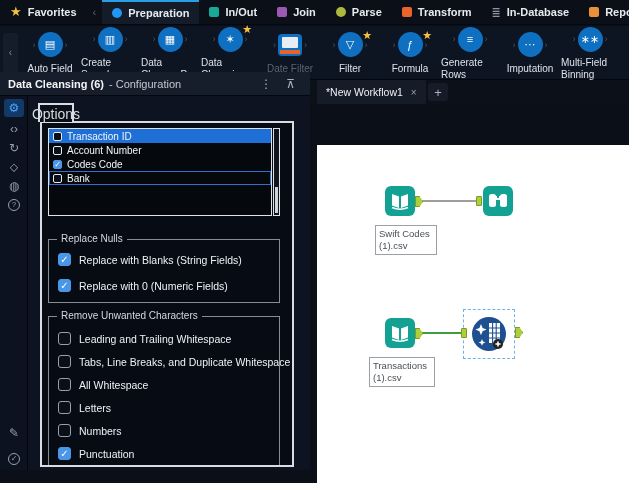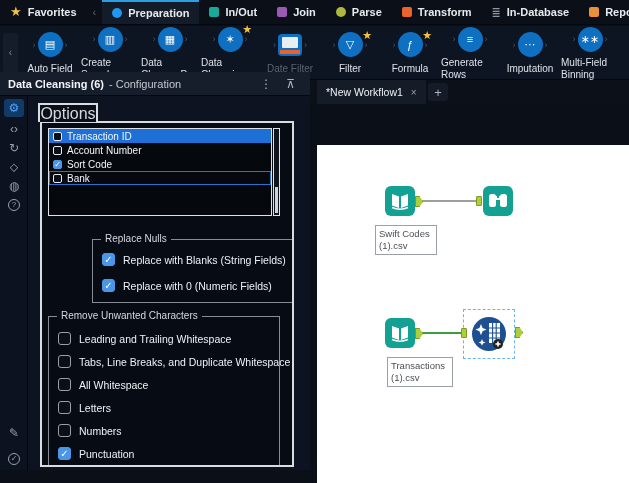--- a/index.html
+++ b/index.html
@@ -45,22 +45,22 @@
   .cfghead .sp{flex:1;}
   .hic{color:#aab3be;font-size:12px;padding:0 7px;}
   .rail{position:absolute;left:0;top:24px;width:28px;height:374px;background:#0c1220;border-right:1px solid #04070d;}
   .ric{position:absolute;left:4px;width:20px;height:18px;display:flex;align-items:center;
     justify-content:center;color:#97a1ad;font-size:12px;}
   .ric.active{background:#123a66;border-radius:3px;color:#4da3ff;}
   .ric .circ{width:12px;height:12px;border:1px solid #97a1ad;border-radius:50%;
     display:flex;align-items:center;justify-content:center;font-size:8px;line-height:1;}
 
   .optarea{position:absolute;left:28px;top:24px;width:269px;height:374px;background:#0d1320;overflow:hidden;}
-  .opttab{position:absolute;left:10px;top:7px;width:60px;height:19px;background:#0a0f18;
-    border:2px solid #d9dde2;border-bottom:none;color:#d5dae0;font-size:16px;
+  .opttab{position:absolute;left:10px;top:7px;width:36px;height:19px;background:#0a0f18;
+    border:2px solid #d9dde2;border-bottom:none;color:#d5dae0;font-size:14px;
     display:flex;align-items:center;justify-content:center;z-index:2;text-align:right;}
   .frame{position:absolute;left:12px;top:25px;width:254px;height:346px;background:#070c14;
     border:2px solid #d9dde2;overflow:hidden;}
 
   .flist{position:absolute;left:6px;top:5px;width:224px;height:88px;background:#05080d;
     border:1px solid #dfe3e8;overflow:hidden;}
   .flsb{position:absolute;left:231px;top:5px;width:7px;height:88px;background:#10151f;border:1px solid #dfe3e8;}
   .flsb .th{position:absolute;left:1px;bottom:2px;width:3px;height:26px;background:#cdd2d8;}
   .lrow{position:relative;height:14px;display:flex;align-items:center;gap:5px;padding:0 4px;}
   .lrow.sel{background:#1e6fd6;}
@@ -276,32 +276,32 @@
           <div class="lrow sel">
             <span class="lcb"></span>
             <span class="ltext">Transaction ID</span>
             </div>
           <div class="lrow">
             <span class="lcb"></span>
             <span class="ltext">Account Number</span>
             </div>
           <div class="lrow">
             <span class="lcb on">✓</span>
-            <span class="ltext">Sort Code</span>
+            <span class="ltext">Codes Code</span>
             </div>
           <div class="lrow focus">
             <span class="lcb"></span>
             <span class="ltext">Bank</span>
             </div>
         </div>
         <div class="flsb">
             <span class="th"></span>
           </div>
 
-        <div class="fieldset" style="top:116px;height:64px;margin-left:44px;">
+        <div class="fieldset" style="top:116px;height:64px;">
           <span class="legend">Replace Nulls</span>
           <div class="cbrow" style="top:13px">
             <span class="cb on">✓</span>
             <span class="cbl">Replace with Blanks (String Fields)</span>
             </div>
           <div class="cbrow" style="top:39px">
             <span class="cb on">✓</span>
             <span class="cbl">Replace with 0 (Numeric Fields)</span>
             </div>
         </div>
@@ -389,16 +389,16 @@
         <path d="M12 10 l1.6 4 4 1.6 -4 1.6 -1.6 4 -1.6 -4 -4 -1.6 4 -1.6 Z" fill="#fff"></path>
         <path d="M13 25 l1 2.4 2.4 1 -2.4 1 -1 2.4 -1 -2.4 -2.4 -1 2.4 -1 Z" fill="#fff"></path>
         <rect x="20" y="9" width="11" height="20" fill="#fff"></rect>
         <path d="M23.6 9 V29 M27.2 9 V29 M20 14 H31 M20 19 H31 M20 24 H31" stroke="#1d4f91" stroke-width="1.1"></path>
         <circle cx="29" cy="30" r="5" fill="#222"></circle>
         <path d="M29 27.4 V32.6 M26.4 30 H31.6" stroke="#fff" stroke-width="1.6"></path>
       </svg>
       <span class="anch-in" style="left:-3px;top:18px;"></span>
       <span class="anch-out" style="left:51px;top:17px;"></span>
     </div>
-    <div class="nlabel" style="left:70px;top:212px;width:66px;">Transactions (1).csv</div>
+    <div class="nlabel" style="left:52px;top:212px;width:66px;">Transactions (1).csv</div>
   </div>
 
 </div>
 
 </body></html>

